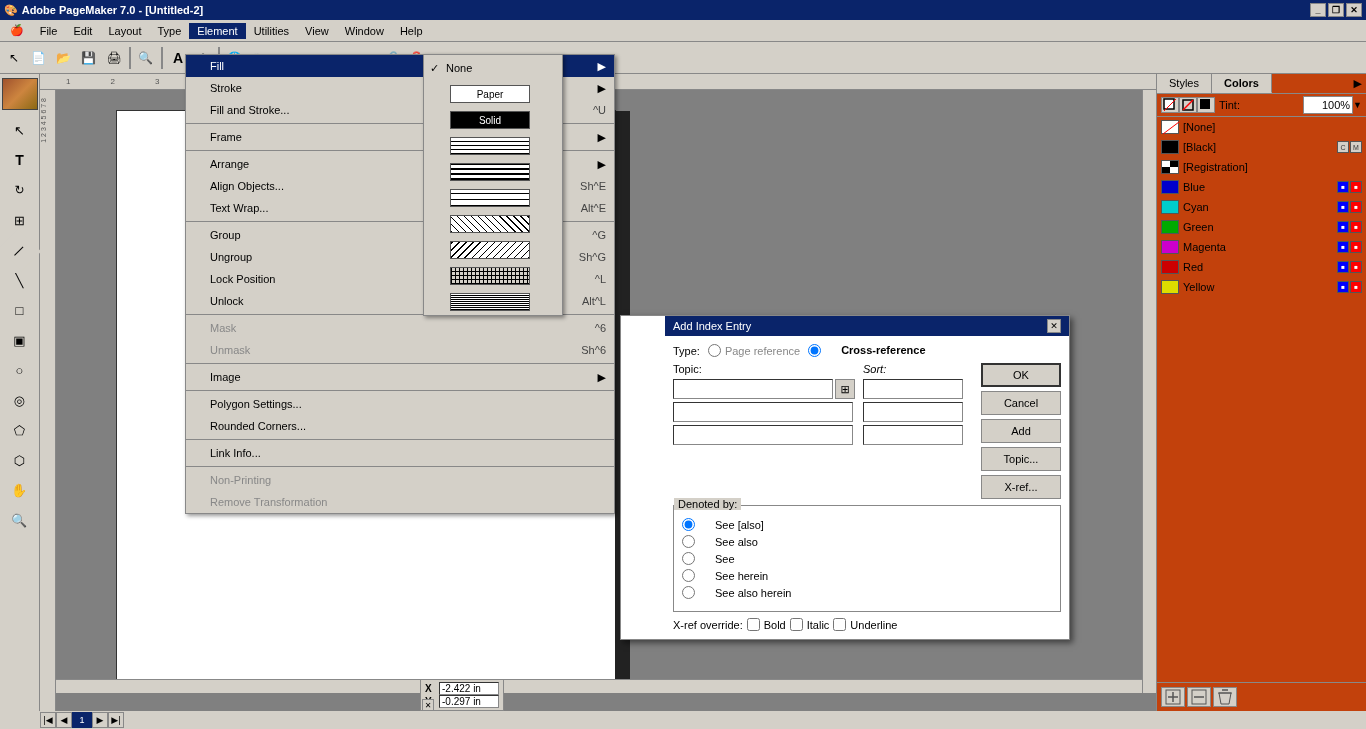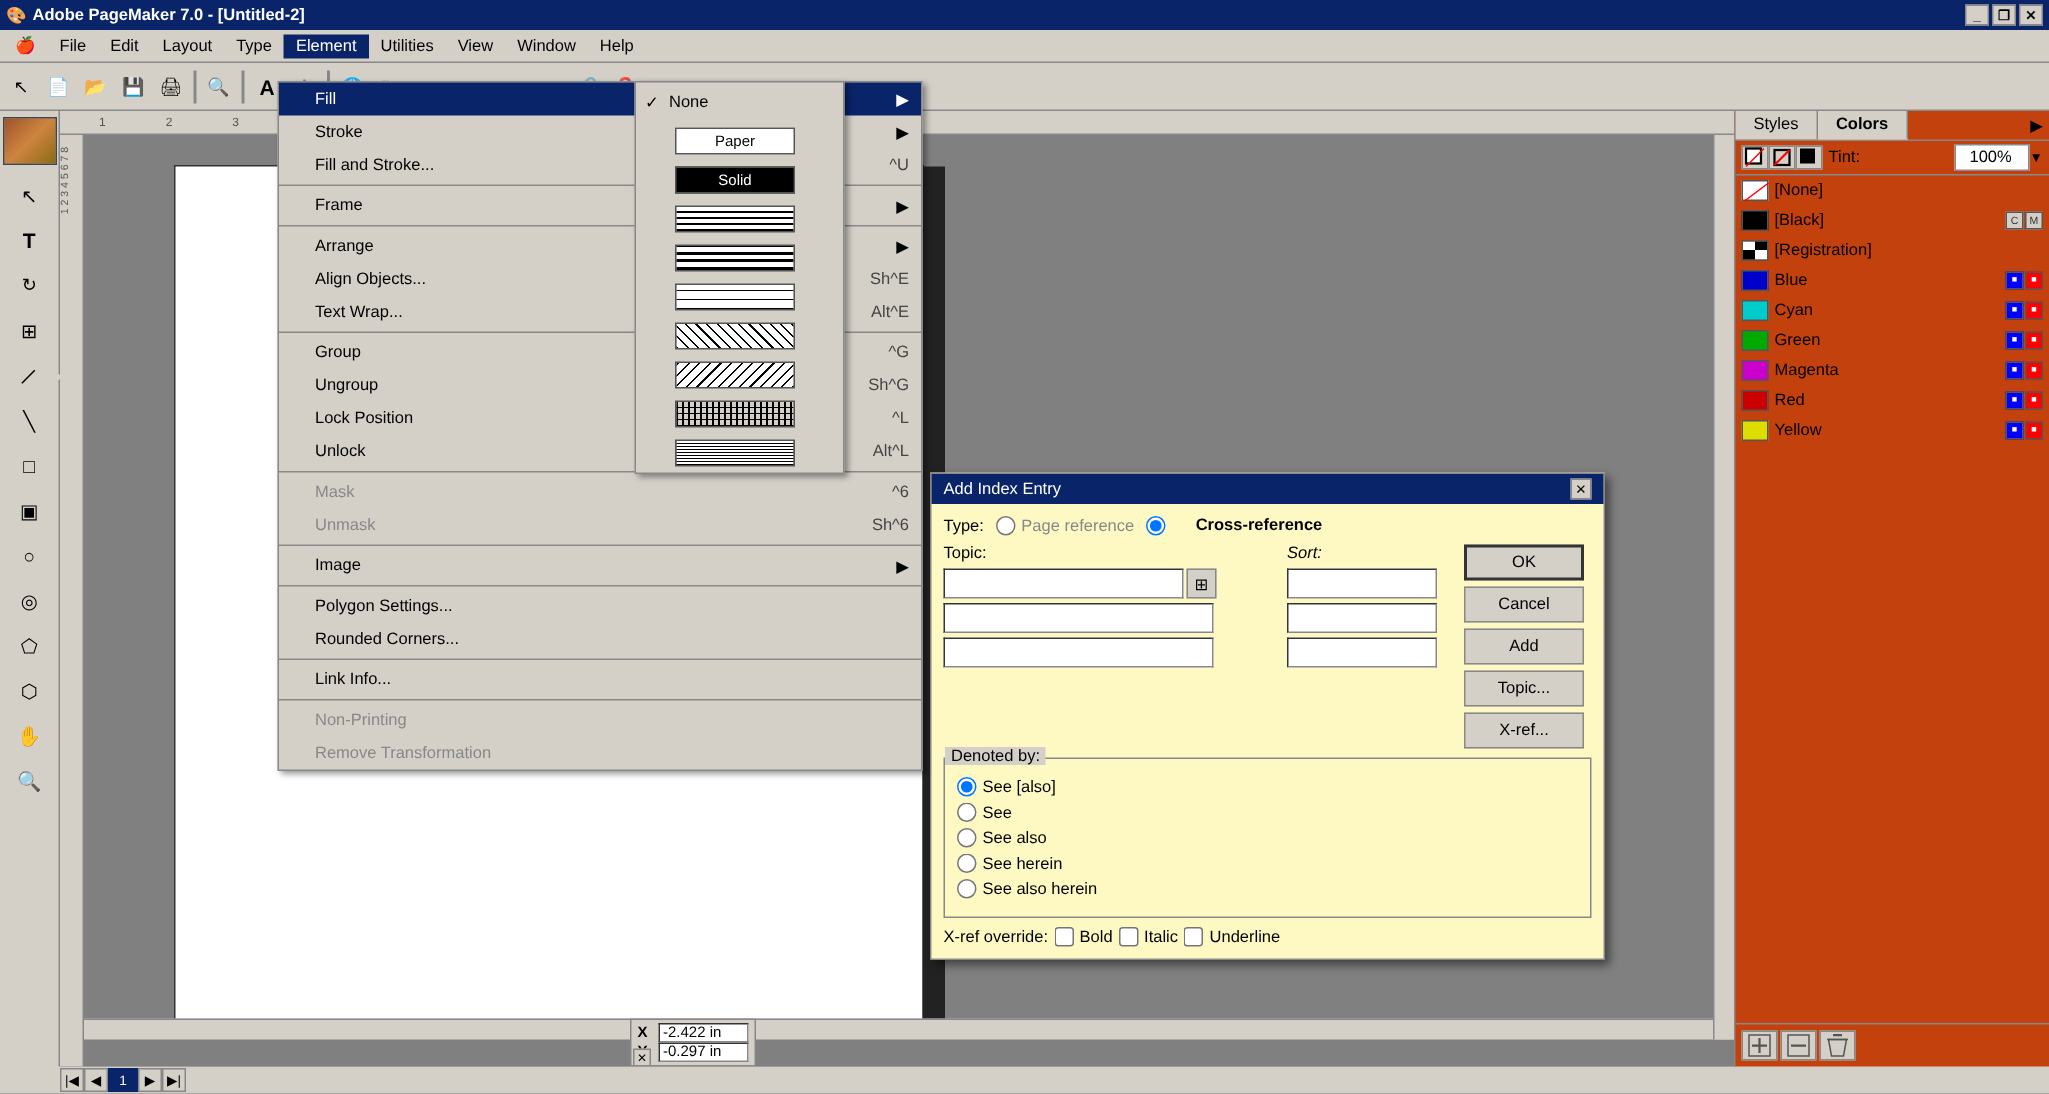--- a/index.html
+++ b/index.html
@@ -265,25 +265,26 @@
     }
     .fill-preview.dense {
       background: repeating-linear-gradient(0deg, #000 0px, #000 1px, white 1px, white 2px),
                   repeating-linear-gradient(90deg, #000 0px, #000 1px, white 1px, white 2px);
     }
     .dialog {
       position: absolute;
       top: 315px;
       left: 620px;
       width: 450px;
-      background: #fef9c3;
+      background: #ffffff;
       border: 1px solid #888;
       box-shadow: 3px 3px 6px rgba(0,0,0,0.5);
       pointer-events: all;
       z-index: 600;
+      padding-left: 44px;
     }
     .dialog-title {
       background: #0a246a;
       color: white;
       padding: 3px 8px;
       font-size: 11px;
       display: flex;
       align-items: center;
       justify-content: space-between;
     }
@@ -300,21 +301,21 @@
     .topic-field { width: 180px; }
     .sort-field { width: 100px; }
     .field-icon-btn {
       width: 20px; height: 20px; background: #d4d0c8; border: 1px solid #888;
       cursor: pointer; font-size: 11px; display: flex; align-items: center; justify-content: center;
     }
     .dialog-section { border: 1px solid #888; padding: 8px; margin: 6px 0; position: relative; }
     .dialog-section-label {
       position: absolute; top: -8px; left: 0; background: #d4d0c8; padding: 0 4px; font-size: 11px;
     }
-    .dialog-radio-row { display: flex; align-items: center; margin: 4px 0; gap: 4px; font-size: 11px; }
+    .dialog-radio-row { display: flex; align-items: center; margin: 4px 0; gap: 20px; font-size: 11px; }
     .dialog-btn {
       width: 80px; height: 24px; background: #d4d0c8; border: 1px solid #888;
       font-size: 11px; cursor: pointer; display: flex; align-items: center; justify-content: center;
     }
     .dialog-btn.default { border: 2px solid #333; }
     .checkbox-row { display: flex; align-items: center; gap: 4px; font-size: 11px; margin-top: 6px; }
 
     
     .coord-box {
       position: absolute;
@@ -481,21 +482,21 @@
           <rect x="2" y="2" width="10" height="10" fill="none" stroke="black" stroke-width="1.5"></rect>
           <line x1="2" y1="12" x2="12" y2="2" stroke="red" stroke-width="1.5"></line>
         </svg>
       </div>
       <div class="color-btn">
         <svg width="14" height="14" viewBox="0 0 14 14">
           <rect x="1" y="1" width="10" height="10" fill="black" stroke="none"></rect>
         </svg>
       </div>
       <div class="tint-label" style="margin-left:4px;font-size:11px;">Tint:</div>
-      <input class="tint-input" value="100%" style="width: 50px; height: 18px; border: 1px solid rgb(136, 136, 136); font-size: 11px; text-align: center;">
+      <input class="tint-input" value="100%" style="width: 50px; height: 18px; border: 1px solid rgb(136, 136, 136); font-size: 11px; text-align: right;">
       <span style="cursor:pointer;font-size:9px;">▼</span>
     </div>
 
     <div class="color-list">
 
       <div class="color-item">
         <div class="color-swatch" style="background:white; position:relative;">
           <svg width="18" height="14" viewBox="0 0 18 14" style="position:absolute;top:0;left:0;">
             <line x1="1" y1="13" x2="17" y2="1" stroke="red" stroke-width="1"></line>
           </svg>
@@ -832,25 +833,25 @@
     </div>
 
     <div class="dialog-section">
       <span class="dialog-section-label">Denoted by:</span>
       <div class="dialog-radio-row">
         <input type="radio" name="denoted" checked="" style="">
         <span>See [also]</span>
       </div>
       <div class="dialog-radio-row">
         <input type="radio" name="denoted" style="">
-        <span>See</span>
+        <span>See also</span>
       </div>
       <div class="dialog-radio-row">
         <input type="radio" name="denoted" style="">
-        <span>See also</span>
+        <span>See</span>
       </div>
       <div class="dialog-radio-row">
         <input type="radio" name="denoted" style="">
         <span>See herein</span>
       </div>
       <div class="dialog-radio-row">
         <input type="radio" name="denoted" style="">
         <span>See also herein</span>
       </div>
     </div>

